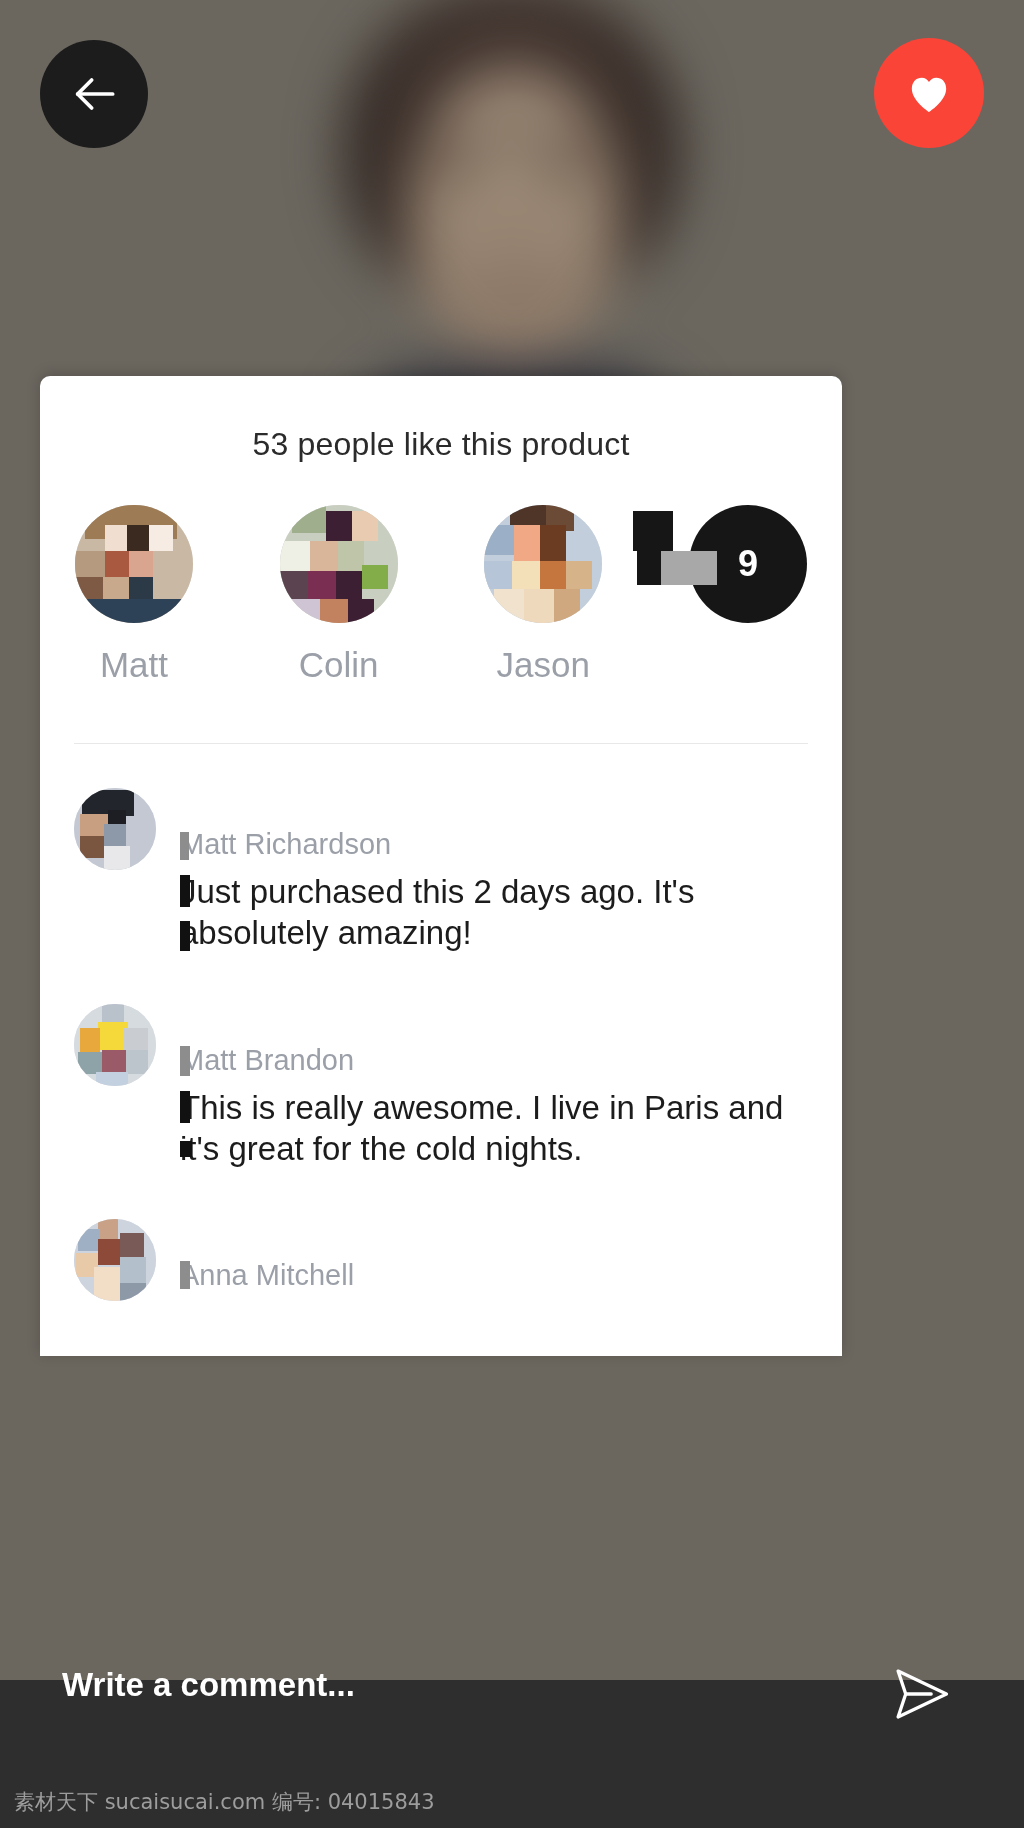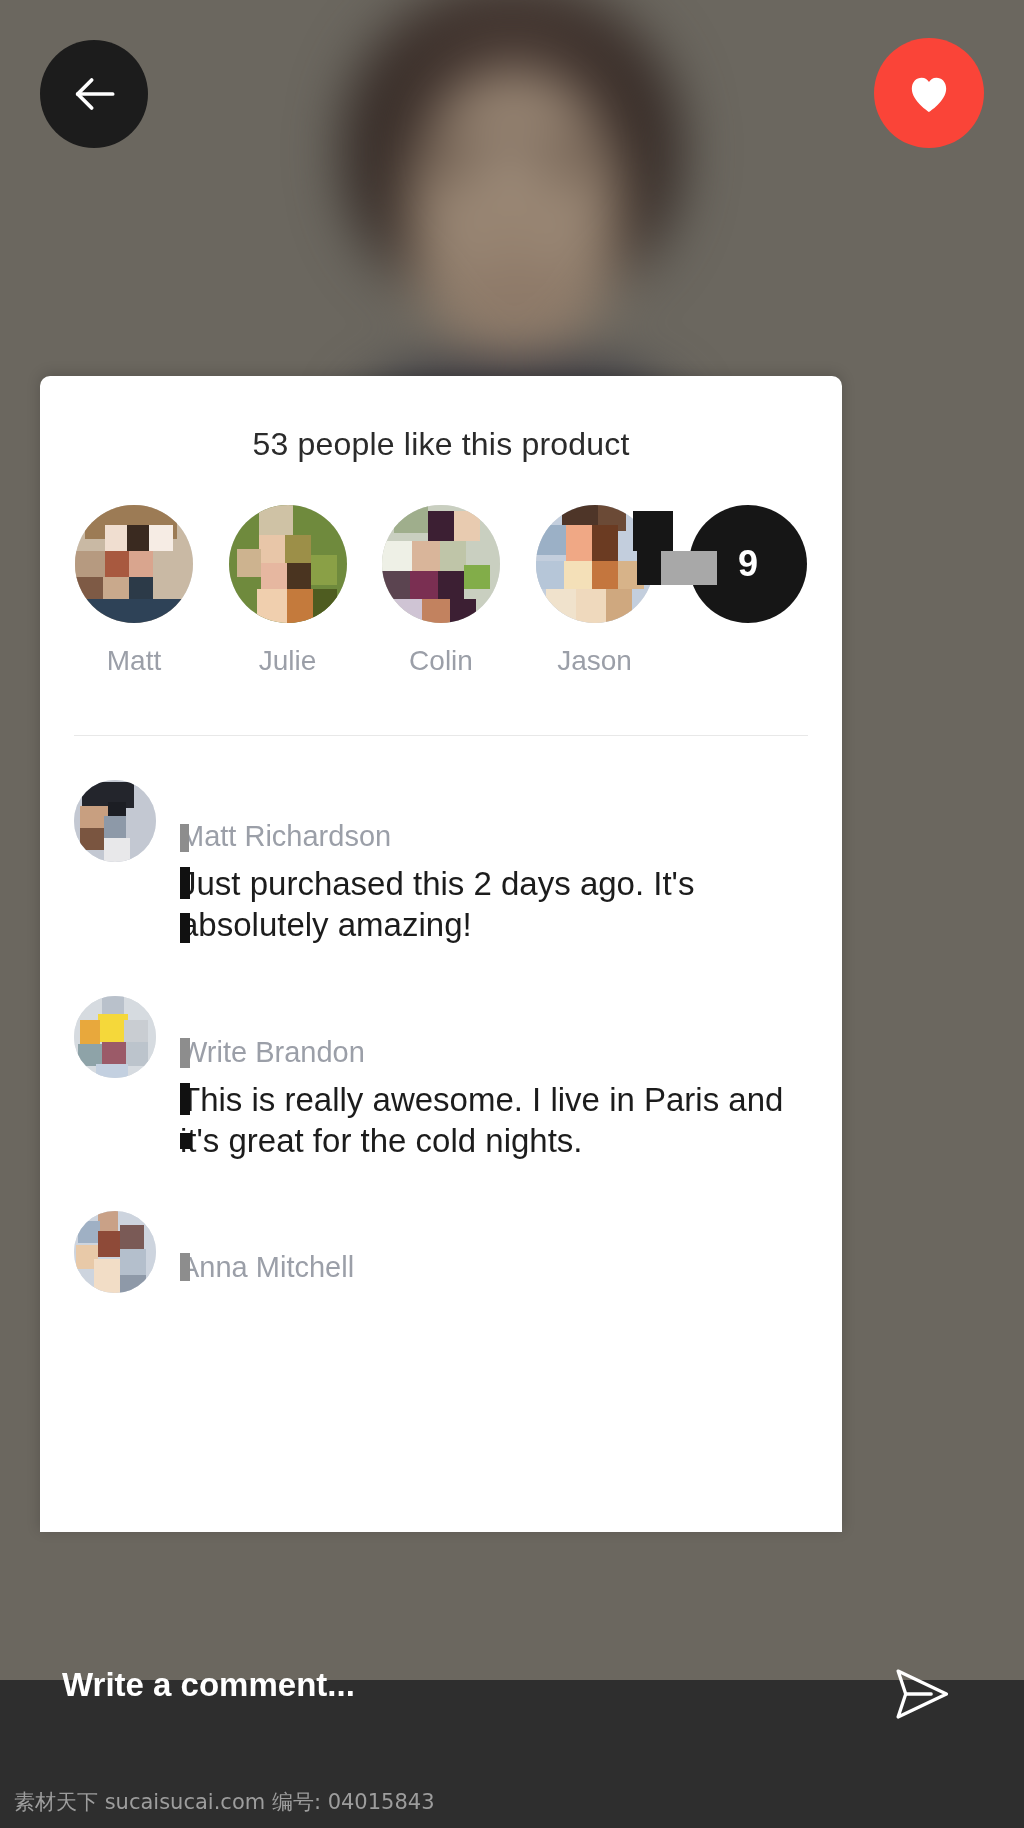--- a/index.html
+++ b/index.html
@@ -114,21 +114,21 @@
     background:#fa4438;
   }
   .back-btn svg, .like-btn svg { display:block; }
 
   
   .sheet {
     position:absolute;
     left:40px;
     top:376px;
     width:802px;
-    height:1156px;
+    height:980px;
     background:#ffffff;
     border-radius:10px 10px 0 0;
     box-shadow:0 -2px 14px rgba(0,0,0,.18);
     overflow:hidden;
   }
 
   .likes-title {
     text-align:center;
     padding-top:50px;
     font-size:32px;
@@ -154,21 +154,21 @@
     width:118px; height:118px;
     border-radius:50%;
     overflow:hidden;
     position:relative;
     background:#ddd;
   }
   .px { position:absolute; }
 
   .liker-name {
     margin-top:22px;
-    font-size:28px;
+    font-size:35px;
     color:#9b9fa8;
     font-weight:400;
   }
 
   .more-av {
     width:118px; height:118px;
     border-radius:50%;
     background:#161616;
     display:flex;
     align-items:center;
@@ -344,36 +344,20 @@
           <div class="px" style="left:30px;top:46px;width:24px;height:26px;background:#a8593f"></div>
           <div class="px" style="left:54px;top:46px;width:24px;height:26px;background:#d9a58e"></div>
           <div class="px" style="left:0;top:72px;width:28px;height:22px;background:#7e5a45"></div>
           <div class="px" style="left:28px;top:72px;width:26px;height:22px;background:#c9a98c"></div>
           <div class="px" style="left:54px;top:72px;width:24px;height:22px;background:#2c3a48"></div>
           <div class="px" style="left:0;top:94px;width:118px;height:24px;background:#2e4257"></div>
         </div>
         <div class="liker-name">Matt</div>
       </div>
 
-      <div class="liker">
-        <div class="liker-av">
-          <div class="px" style="left:0;top:0;width:118px;height:118px;background:#6f8a3d"></div>
-          <div class="px" style="left:30px;top:0;width:34px;height:30px;background:#cfc2a5"></div>
-          <div class="px" style="left:30px;top:30px;width:26px;height:28px;background:#e8c6a8"></div>
-          <div class="px" style="left:56px;top:30px;width:26px;height:28px;background:#9c8f48"></div>
-          <div class="px" style="left:8px;top:44px;width:24px;height:28px;background:#cdb38f"></div>
-          <div class="px" style="left:32px;top:58px;width:26px;height:26px;background:#e6b7a0"></div>
-          <div class="px" style="left:58px;top:58px;width:24px;height:26px;background:#4a3420"></div>
-          <div class="px" style="left:82px;top:50px;width:26px;height:30px;background:#8aa046"></div>
-          <div class="px" style="left:28px;top:84px;width:30px;height:34px;background:#f0cfae"></div>
-          <div class="px" style="left:58px;top:84px;width:26px;height:34px;background:#c47a3c"></div>
-          <div class="px" style="left:84px;top:84px;width:24px;height:34px;background:#4e5c20"></div>
-        </div>
-        <div class="liker-name">Julie</div>
-      </div>
 
       <div class="liker">
         <div class="liker-av">
           <div class="px" style="left:0;top:0;width:118px;height:118px;background:#c9cfc0"></div>
           <div class="px" style="left:12px;top:0;width:34px;height:28px;background:#9fae8c"></div>
           <div class="px" style="left:46px;top:6px;width:26px;height:30px;background:#3c1f33"></div>
           <div class="px" style="left:72px;top:6px;width:26px;height:30px;background:#e8cbb0"></div>
           <div class="px" style="left:0;top:36px;width:30px;height:30px;background:#eef0e6"></div>
           <div class="px" style="left:30px;top:36px;width:28px;height:30px;background:#d9b59a"></div>
           <div class="px" style="left:58px;top:36px;width:26px;height:30px;background:#bfc5a8"></div>
@@ -453,21 +437,21 @@
           <div class="px" style="left:6px;top:24px;width:20px;height:24px;background:#e8a83c"></div>
           <div class="px" style="left:50px;top:24px;width:24px;height:22px;background:#c9cdd2"></div>
           <div class="px" style="left:4px;top:48px;width:24px;height:22px;background:#8ea3a8"></div>
           <div class="px" style="left:28px;top:46px;width:24px;height:24px;background:#9b5a68"></div>
           <div class="px" style="left:52px;top:46px;width:22px;height:24px;background:#bcc4cc"></div>
           <div class="px" style="left:22px;top:68px;width:32px;height:14px;background:#c3d0e0"></div>
         </div>
         <div class="c-body">
           <div class="c-name">
             <span class="mark gray" style="left:0;top:2px;width:10px;height:30px;"></span>
-            <span>Write Brandon</span>
+            <span>Matt Brandon</span>
           </div>
           <div class="c-text">
             <span class="mark" style="left:0;top:4px;width:10px;height:32px;"></span>
             <span class="mark" style="left:0;top:54px;width:12px;height:16px;"></span>
             <span>This is really awesome. I live in Paris and it's great for the cold nights.</span>
           </div>
         </div>
       </div>
 
       <div class="comment">

